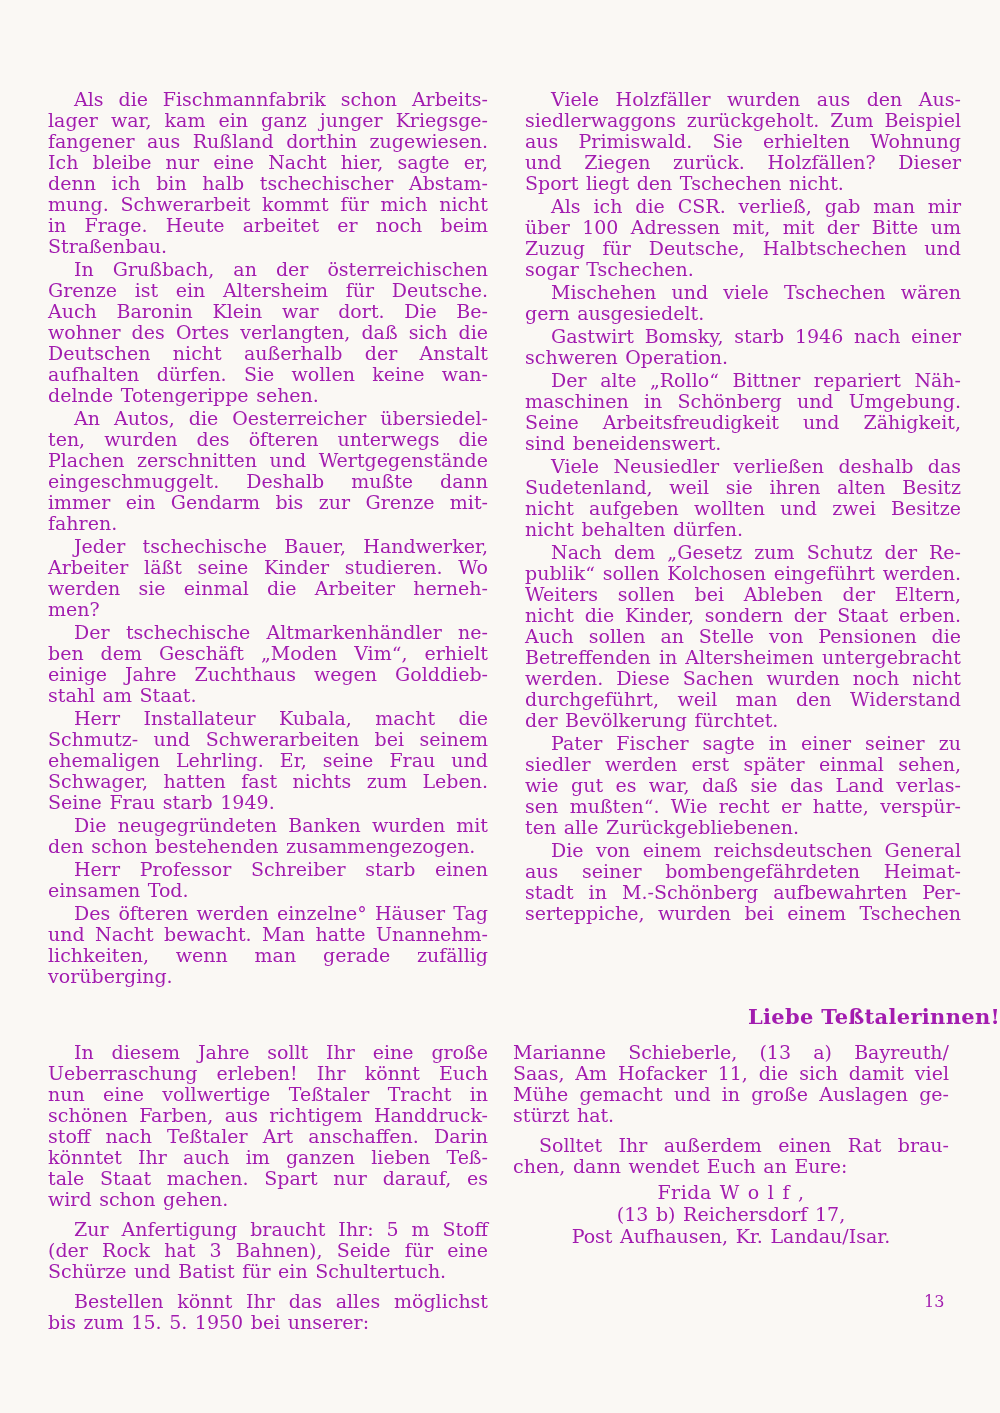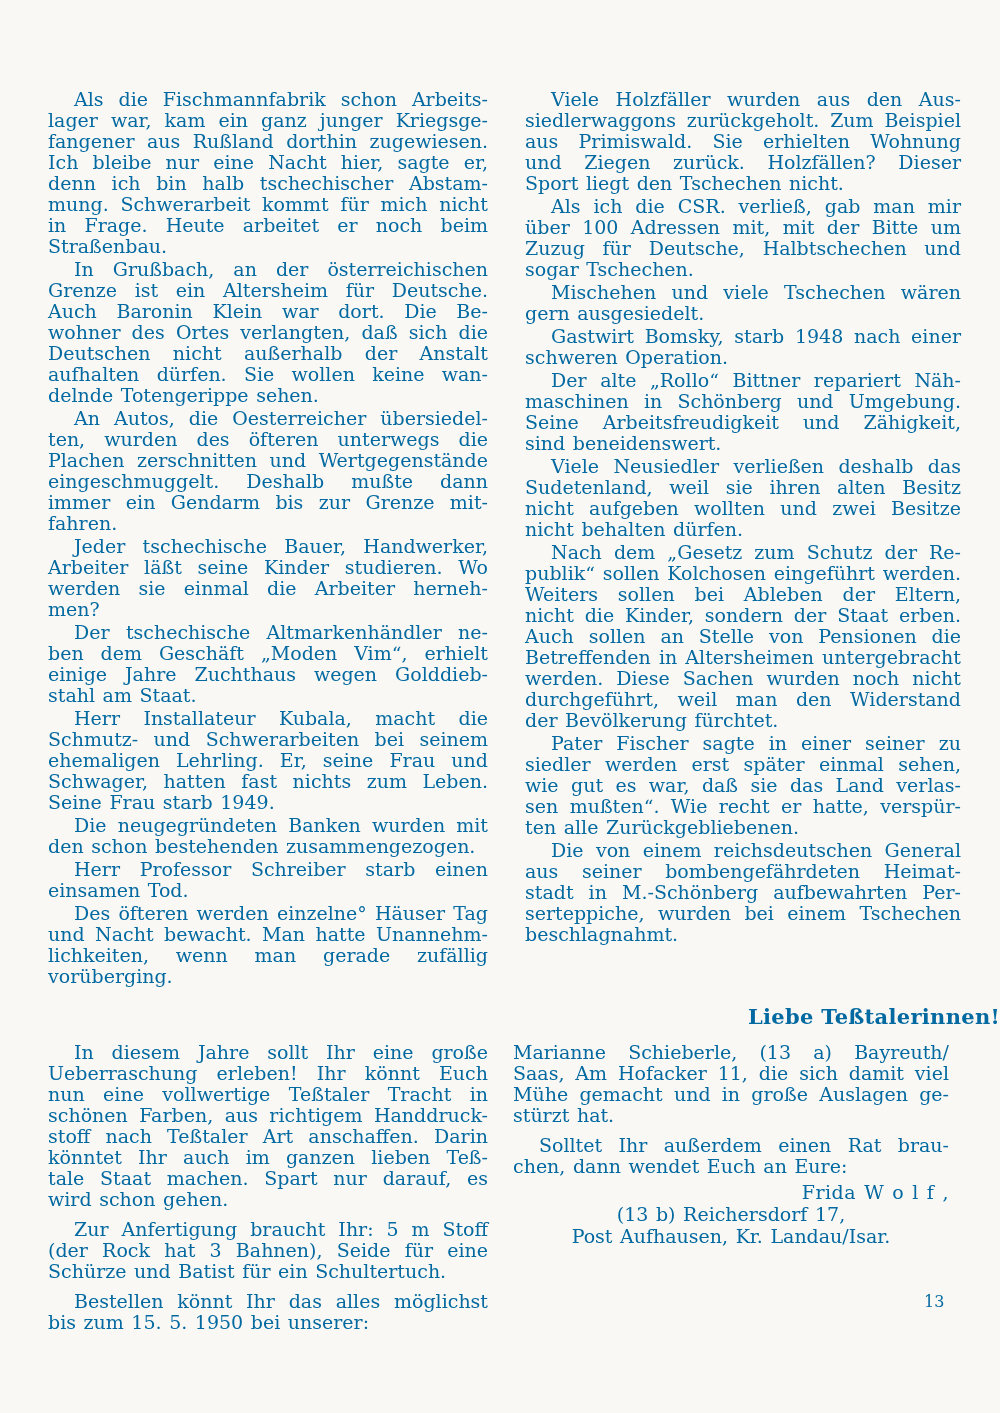--- a/index.html
+++ b/index.html
@@ -38,33 +38,33 @@
     top: 1004px;
     left: 0;
     width: 1000px;
     text-align: right;
     font-size: 21px;
     font-weight: bold;
     letter-spacing: 0.3px;
   }
   .address-block { margin-top: 4px; }
   .addr-line { text-align: center; line-height: 22px; }
-  .addr-line:first-child { letter-spacing: 0.5px; text-align: right; }
+  .addr-line:first-child { letter-spacing: 0.5px; }
 
   .page-number {
     position: absolute;
     left: 924px;
     top: 1292px;
     font-size: 16px;
   }
 </style>
 </head>
 <body>
 
-<div class="page" style="background: rgb(250, 248, 244); color: #0369a1;">
+<div class="page" style="background: rgb(250, 248, 244); color: #a21caf;">
 
   <div class="col col-top-left">
       <div class="para">
         <div class="line first">Als die Fischmannfabrik schon Arbeits-</div>
         <div class="line">lager war, kam ein ganz junger Kriegsge-</div>
         <div class="line">fangener aus Rußland dorthin zugewiesen.</div>
         <div class="line">Ich bleibe nur eine Nacht hier, sagte er,</div>
         <div class="line">denn ich bin halb tschechischer Abstam-</div>
         <div class="line">mung. Schwerarbeit kommt für mich nicht</div>
         <div class="line">in Frage. Heute arbeitet er noch beim</div>
@@ -134,21 +134,21 @@
         <div class="line first">Als ich die CSR. verließ, gab man mir</div>
         <div class="line">über 100 Adressen mit, mit der Bitte um</div>
         <div class="line">Zuzug für Deutsche, Halbtschechen und</div>
         <div class="line last">sogar Tschechen.</div>
       </div>
       <div class="para">
         <div class="line first">Mischehen und viele Tschechen wären</div>
         <div class="line last">gern ausgesiedelt.</div>
       </div>
       <div class="para">
-        <div class="line first">Gastwirt Bomsky, starb 1948 nach einer</div>
+        <div class="line first">Gastwirt Bomsky, starb 1946 nach einer</div>
         <div class="line last">schweren Operation.</div>
       </div>
       <div class="para">
         <div class="line first">Der alte „Rollo“ Bittner repariert Näh-</div>
         <div class="line">maschinen in Schönberg und Umgebung.</div>
         <div class="line">Seine Arbeitsfreudigkeit und Zähigkeit,</div>
         <div class="line last">sind beneidenswert.</div>
       </div>
       <div class="para">
         <div class="line first">Viele Neusiedler verließen deshalb das</div>
@@ -172,21 +172,20 @@
         <div class="line">siedler werden erst später einmal sehen,</div>
         <div class="line">wie gut es war, daß sie das Land verlas-</div>
         <div class="line">sen mußten“. Wie recht er hatte, verspür-</div>
         <div class="line last">ten alle Zurückgebliebenen.</div>
       </div>
       <div class="para">
         <div class="line first">Die von einem reichsdeutschen General</div>
         <div class="line">aus seiner bombengefährdeten Heimat-</div>
         <div class="line">stadt in M.-Schönberg aufbewahrten Per-</div>
         <div class="line">serteppiche, wurden bei einem Tschechen</div>
-        <div class="line last">beschlagnahmt.</div>
       </div>
     </div>
 
   <div class="section-heading">Liebe Teßtalerinnen!</div>
 
   <div class="col col-bottom-left">
       <div class="para">
         <div class="line first">In diesem Jahre sollt Ihr eine große</div>
         <div class="line">Ueberraschung erleben! Ihr könnt Euch</div>
         <div class="line">nun eine vollwertige Teßtaler Tracht in</div>

